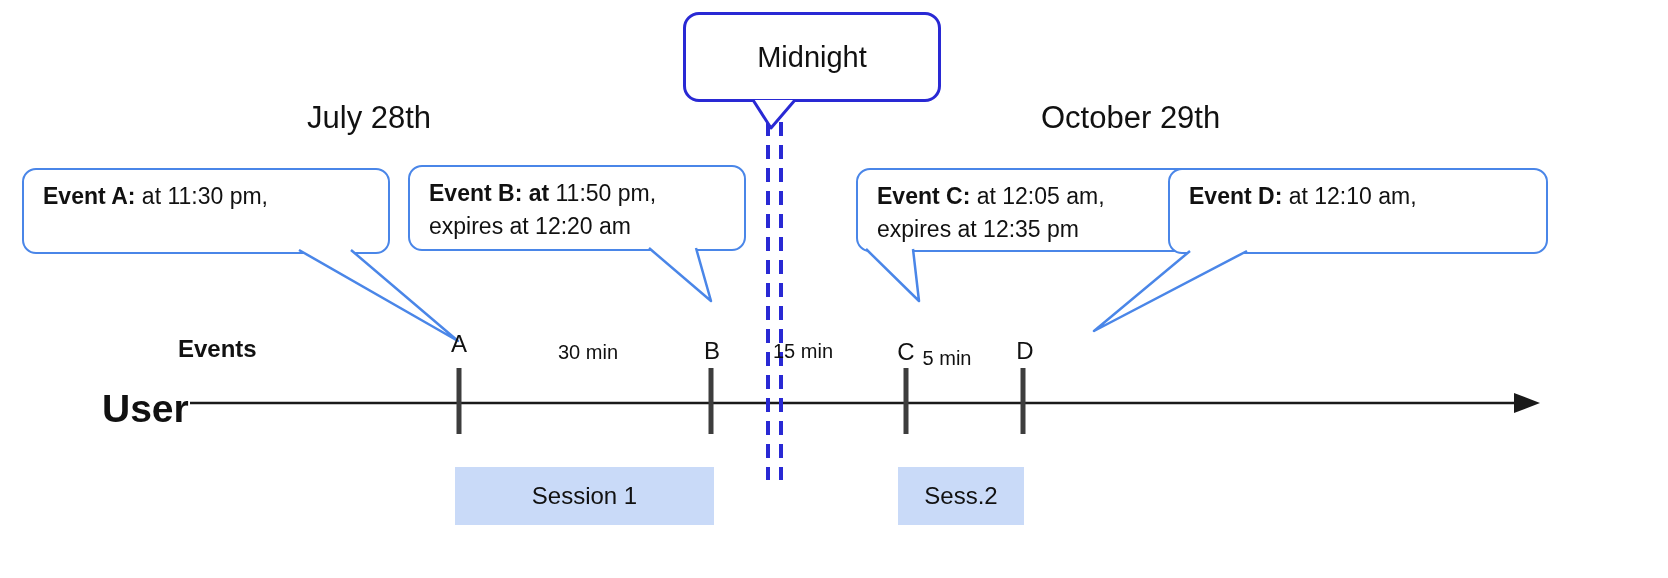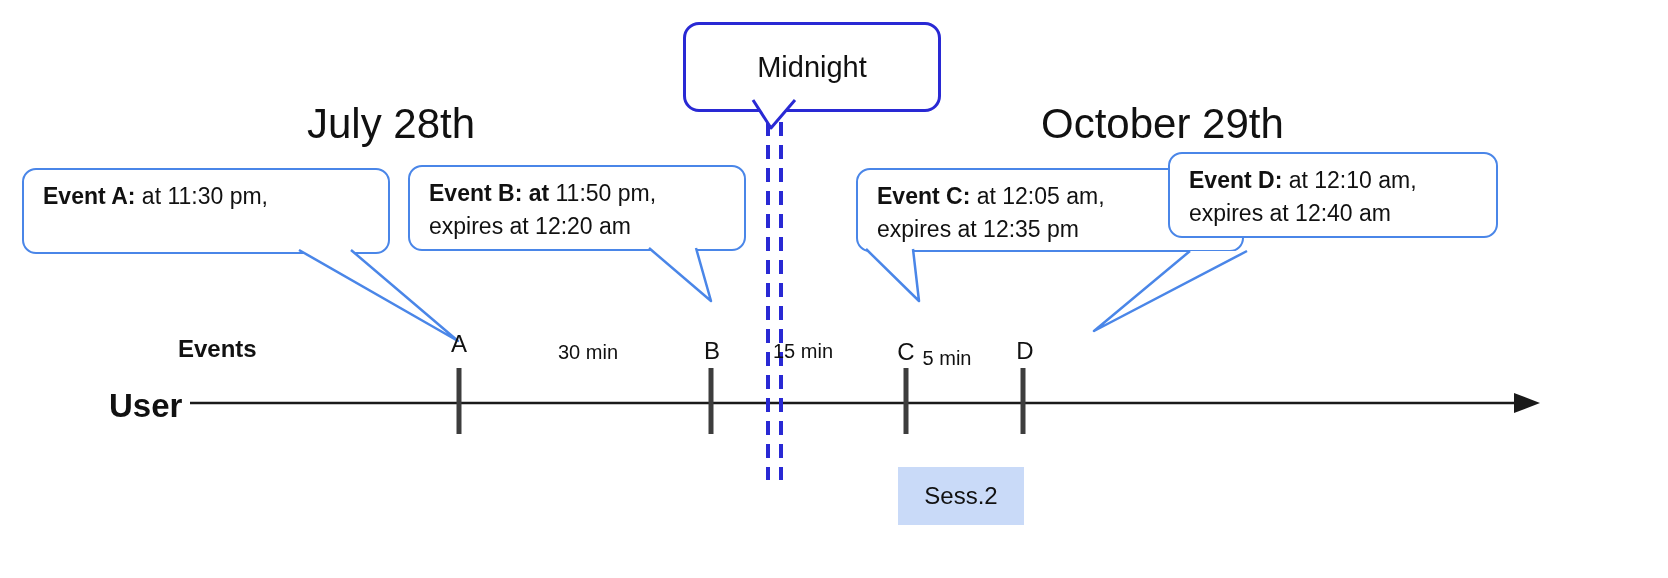--- a/index.html
+++ b/index.html
@@ -43,26 +43,25 @@
 
   .midnight-box {
     position:absolute;
     z-index:1;
     left:683px; top:12px; width:258px; height:90px;
     background:#ffffff;
     border:3px solid var(--midnight-border,#2929d4);
     border-radius:16px;
     display:flex; align-items:center; justify-content:center;
     font-size:29px;
-    margin-top:10px;
   }
 
   .date-label {
     position:absolute; z-index:3;
-    font-size:42px;
+    font-size:31px;
   }
   .axis-label   { position:absolute; z-index:3;font-weight:bold; }
   .tick-label   { position:absolute; z-index:3; font-size:24px; transform:translateX(-50%); }
   .interval-label { position:absolute; z-index:3; font-size:20px; transform:translateX(-50%); }
 
   .session {
     position:absolute; z-index:1;
     top:467px; height:58px;
     background:var(--session-fill,#c9daf8);
     display:flex; align-items:center; justify-content:center;
@@ -99,42 +98,44 @@
   <div class="callout" style="left:408px;top:165px;width:338px;height:86px">
     <div><span class="b">Event B: at</span><span> 11:50 pm,</span></div>
     <div>expires at 12:20 am</div>
   </div>
 
   <div class="callout" style="left:856px;top:168px;width:388px;height:84px">
     <div><span class="b">Event C:</span><span> at 12:05 am,</span></div>
     <div>expires at 12:35 pm</div>
   </div>
 
-  <div class="callout" style="left:1168px;top:152px;width:330px;height:86px">
+  <div class="callout" style="left:1168px;top:168px;width:380px;height:86px">
     <div><span class="b">Event D:</span><span> at 12:10 am,</span></div>
-    <div>expires at 12:40 am</div>
   </div>
 
   <svg class="overlay" width="1668" height="578" viewBox="0 0 1668 578">
     <path class="mtail" d="M 753 100 L 771 128 L 795 100"></path>
     <path class="tail" d="M 299 250 L 458 341 L 351 250"></path>
     <path class="tail" d="M 649 248 L 711 301 L 696 248"></path>
     <path class="tail" d="M 866 249 L 919 301 L 913 249"></path>
     <path class="tail" d="M 1190 251 L 1094 331 L 1247 251"></path>
   </svg>
 
   <div class="axis-label" style="left:178px;top:335px;font-size:24px">Events</div>
-  <div class="axis-label" style="left:109px;top:387px;font-size:33px">User</div>
+  <div class="axis-label" style="left:102px;top:387px;font-size:39px">User</div>
 
   <div class="tick-label" style="left:459px;top:330px">A</div>
   <div class="tick-label" style="left:712px;top:337px">B</div>
   <div class="tick-label" style="left:906px;top:338px">C</div>
   <div class="tick-label" style="left:1025px;top:337px">D</div>
 
   <div class="interval-label" style="left:588px;top:341px">30 min</div>
   <div class="interval-label" style="left:803px;top:340px">15 min</div>
   <div class="interval-label" style="left:947px;top:347px">5 min</div>
 
+  <div class="session" style="left:455px;width:259px">
+    <span>Session 1</span>
+  </div>
   <div class="session" style="left:898px;width:126px">
     <span>Sess.2</span>
   </div>
 
 </div>
 
 </body></html>

